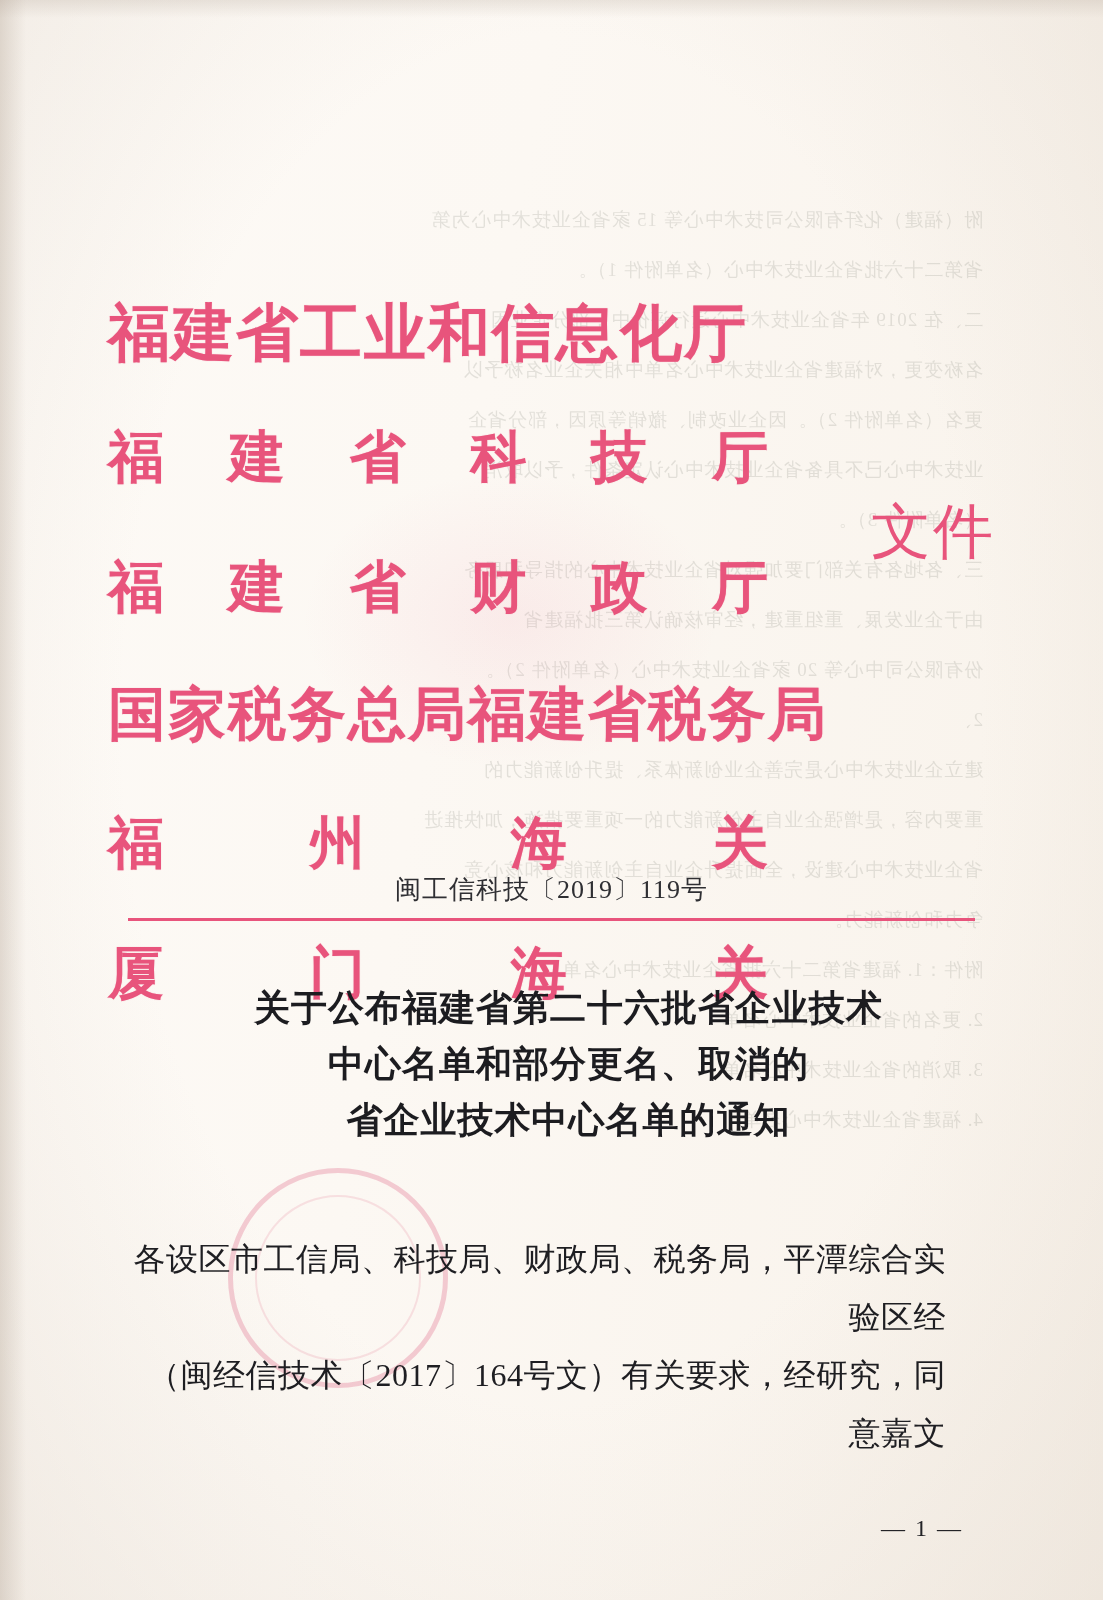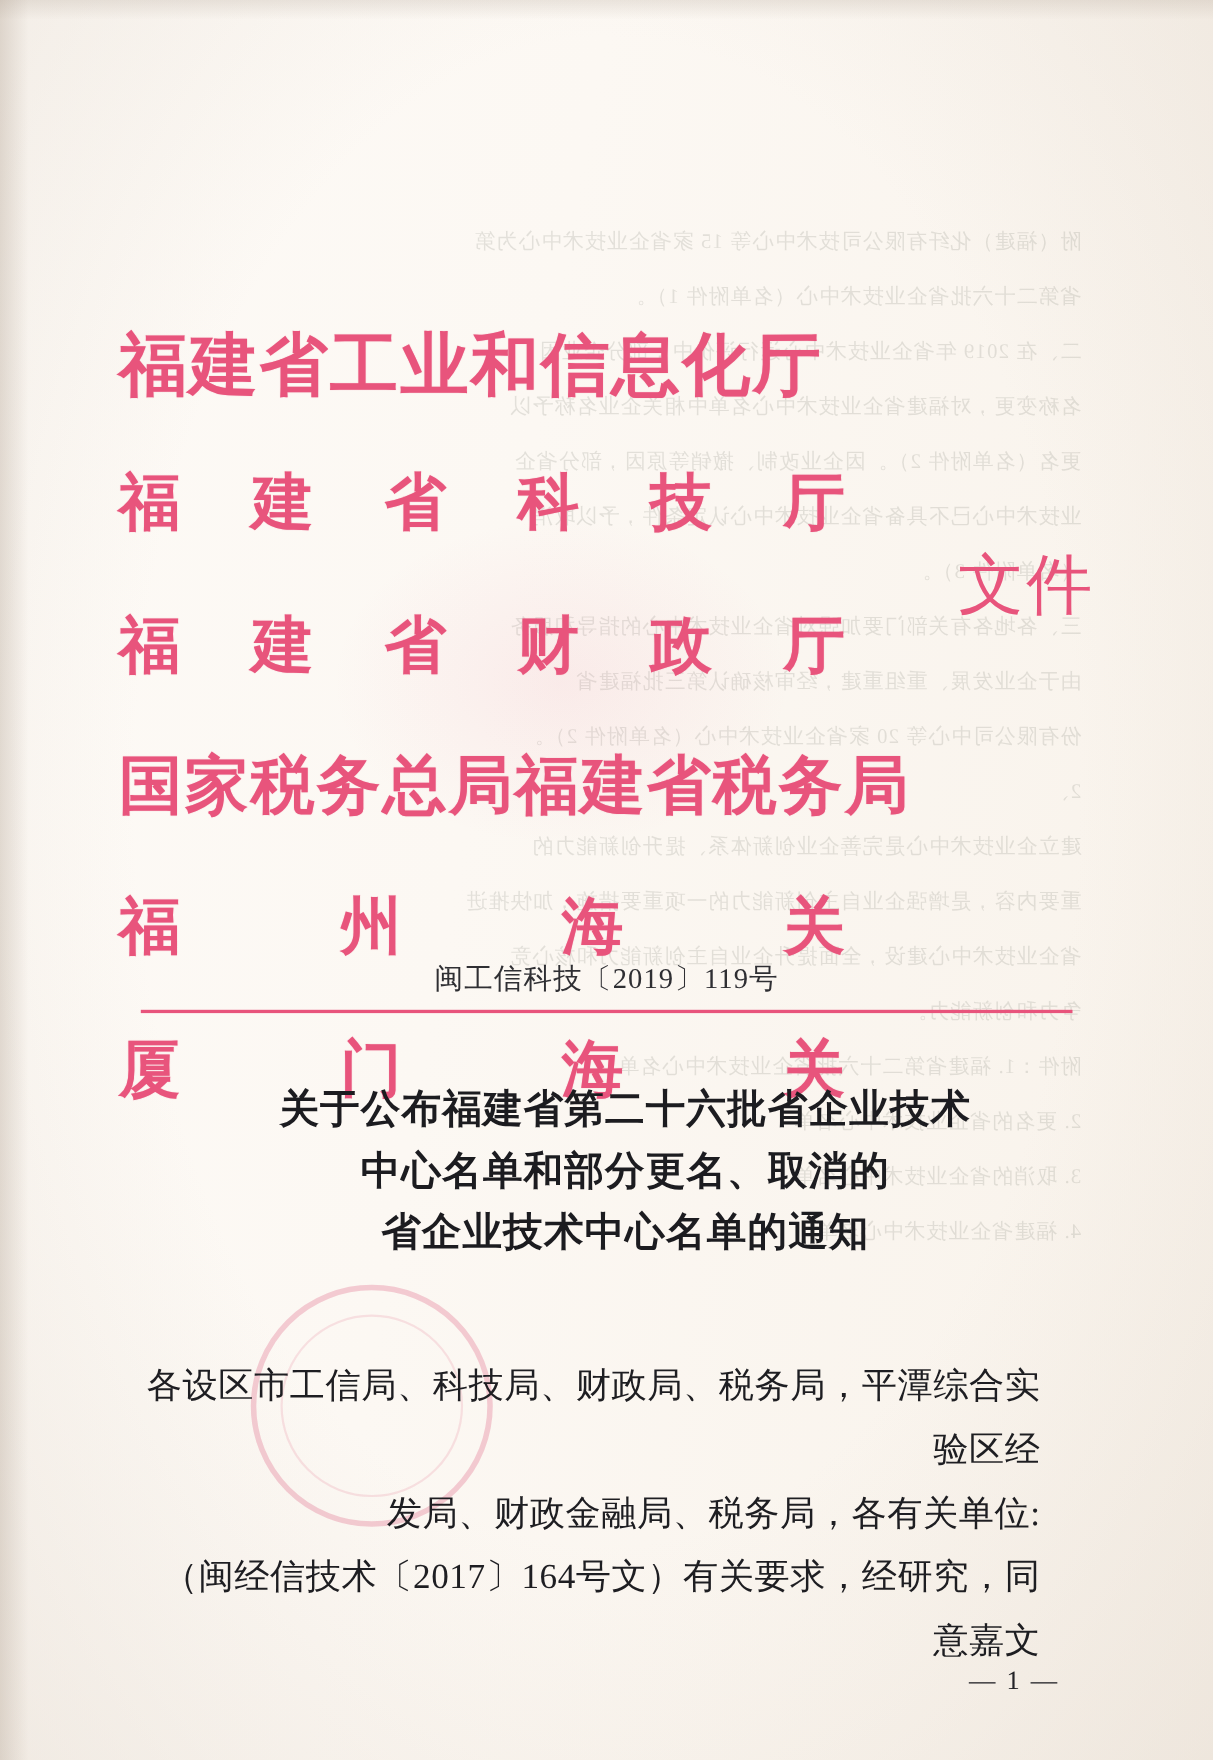--- a/index.html
+++ b/index.html
@@ -271,19 +271,18 @@
   <div class="title">
     <div>关于公布福建省第二十六批省企业技术</div>
     <div>中心名单和部分更名、取消的</div>
     <div>省企业技术中心名单的通知</div>
   </div>
 
   <div class="seal"></div>
 
   <div class="body-text">
     <p>各设区市工信局、科技局、财政局、税务局，平潭综合实验区经</p>
-    <p>发局、财政金融局、税务局，各有关单位:</p>
     <p>（闽经信技术〔2017〕164号文）有关要求，经研究，同意嘉文</p>
   </div>
 
   <div class="page-number">— 1 —</div>
 
 </div>
 
 </body></html>

